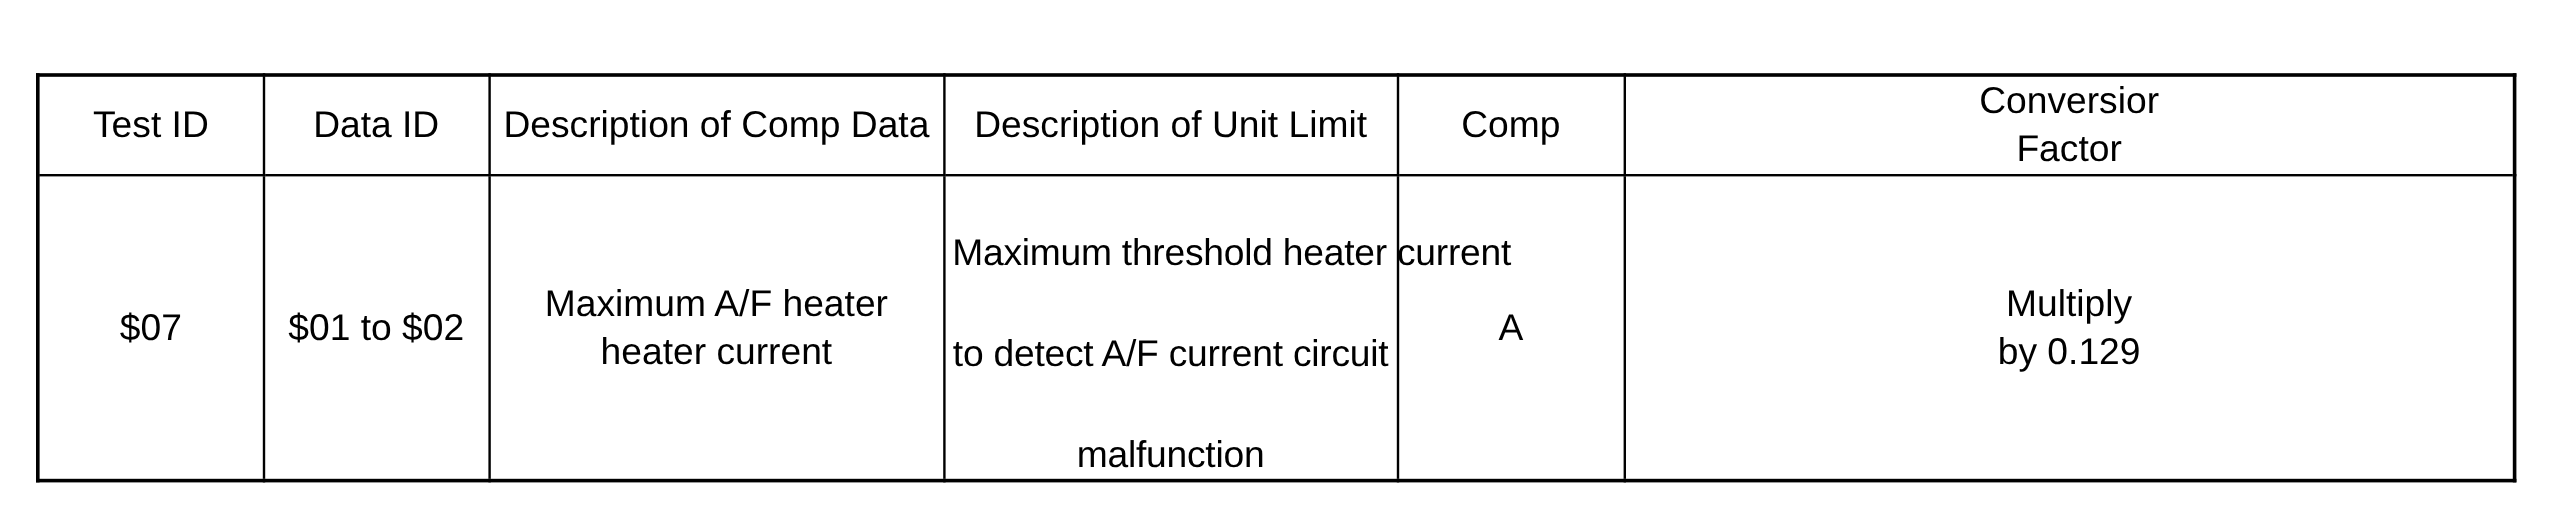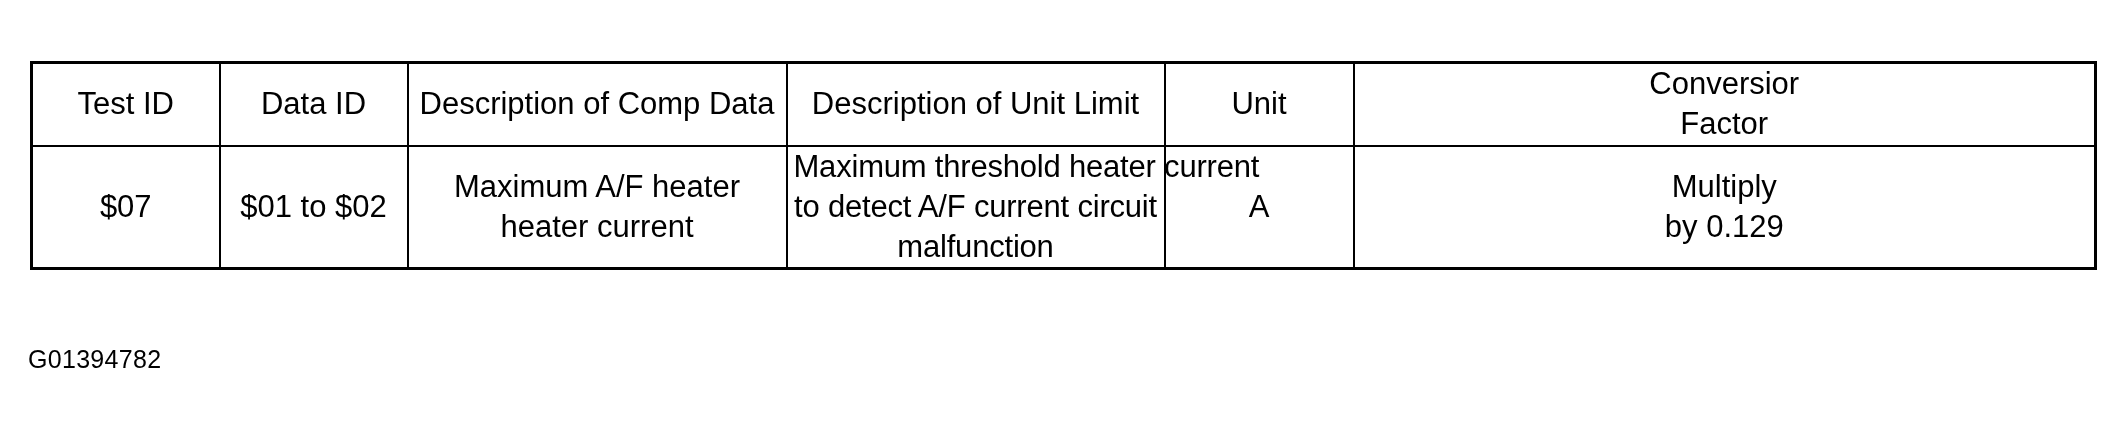--- a/index.html
+++ b/index.html
@@ -76,20 +76,21 @@
     display: block;
   }
   .cell-lines .ln {
     display: block;
     white-space: nowrap;
   }
 
   
   .limit-cell .ln {
     letter-spacing: -0.2px;
+    margin-top: 44px;
   }
 
   .figure-code {
     position: absolute;
     left: 28px;
     top: 345px;
     font-size: 25px;
     font-family: "Liberation Sans", sans-serif;
     color: #000000;
     letter-spacing: 0.3px;
@@ -111,21 +112,21 @@
         <col class="col-unit">
         <col class="col-conv-factor">
       </colgroup>
 
       <thead>
         <tr>
           <th>Test ID</th>
           <th>Data ID</th>
           <th>Description of Comp Data</th>
           <th>Description of Unit Limit</th>
-          <th>Unit</th>
+          <th>Comp</th>
           <th>
             <span class="cell-lines">
               <span class="ln">Conversior</span>
               <span class="ln">Factor</span>
             </span>
           </th>
         </tr>
       </thead>
 
       <tbody>
@@ -155,15 +156,14 @@
             <span class="cell-lines">
               <span class="ln">Multiply</span>
               <span class="ln">by 0.129</span>
             </span>
           </td>
         </tr>
       </tbody>
     </table>
   </div>
 
-  <div class="figure-code">G01394782</div>
 
 </div>
 
 </body></html>

